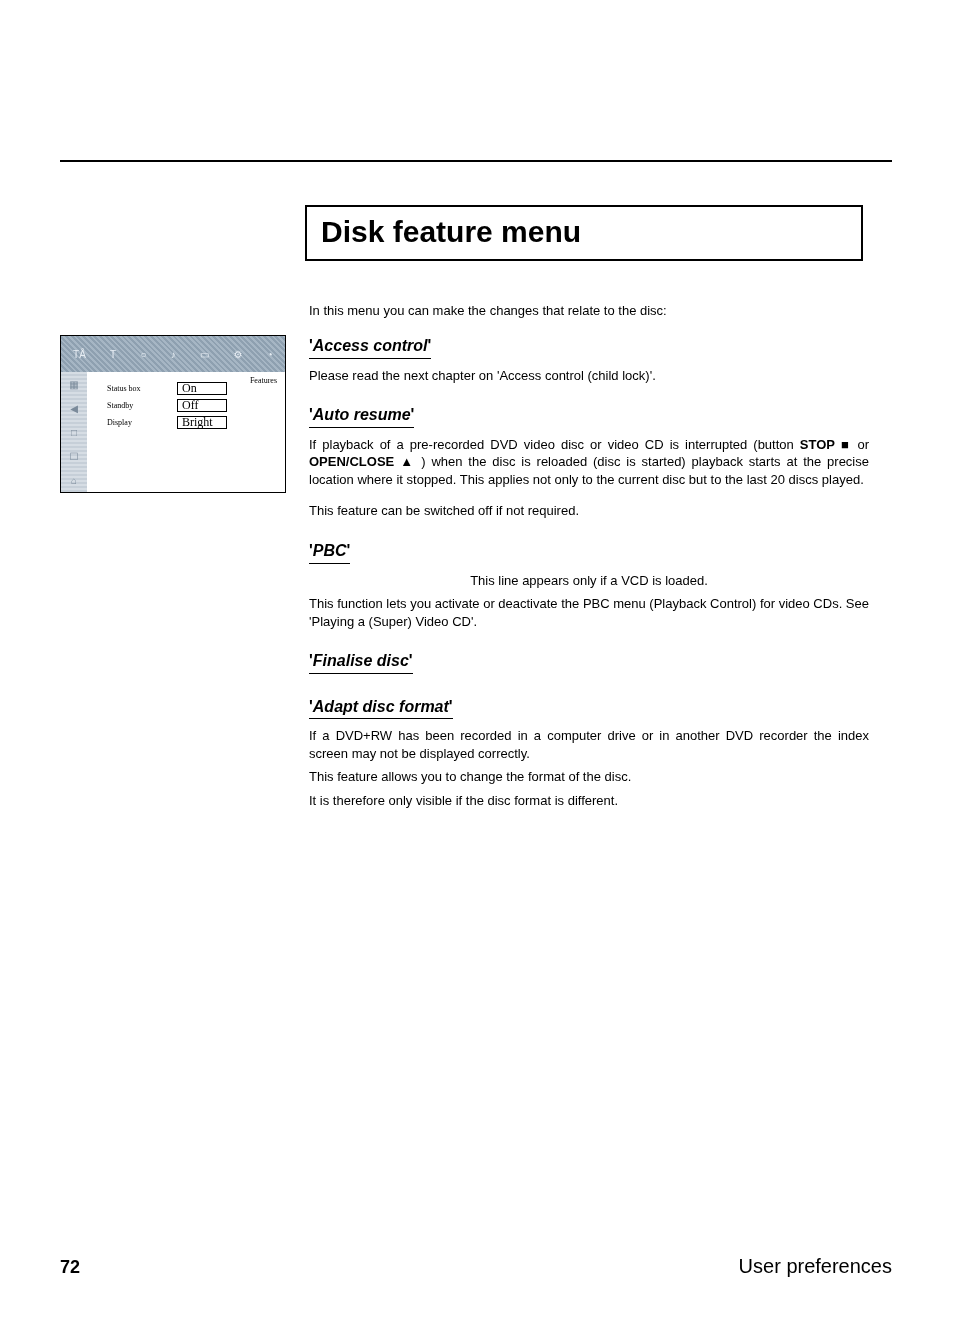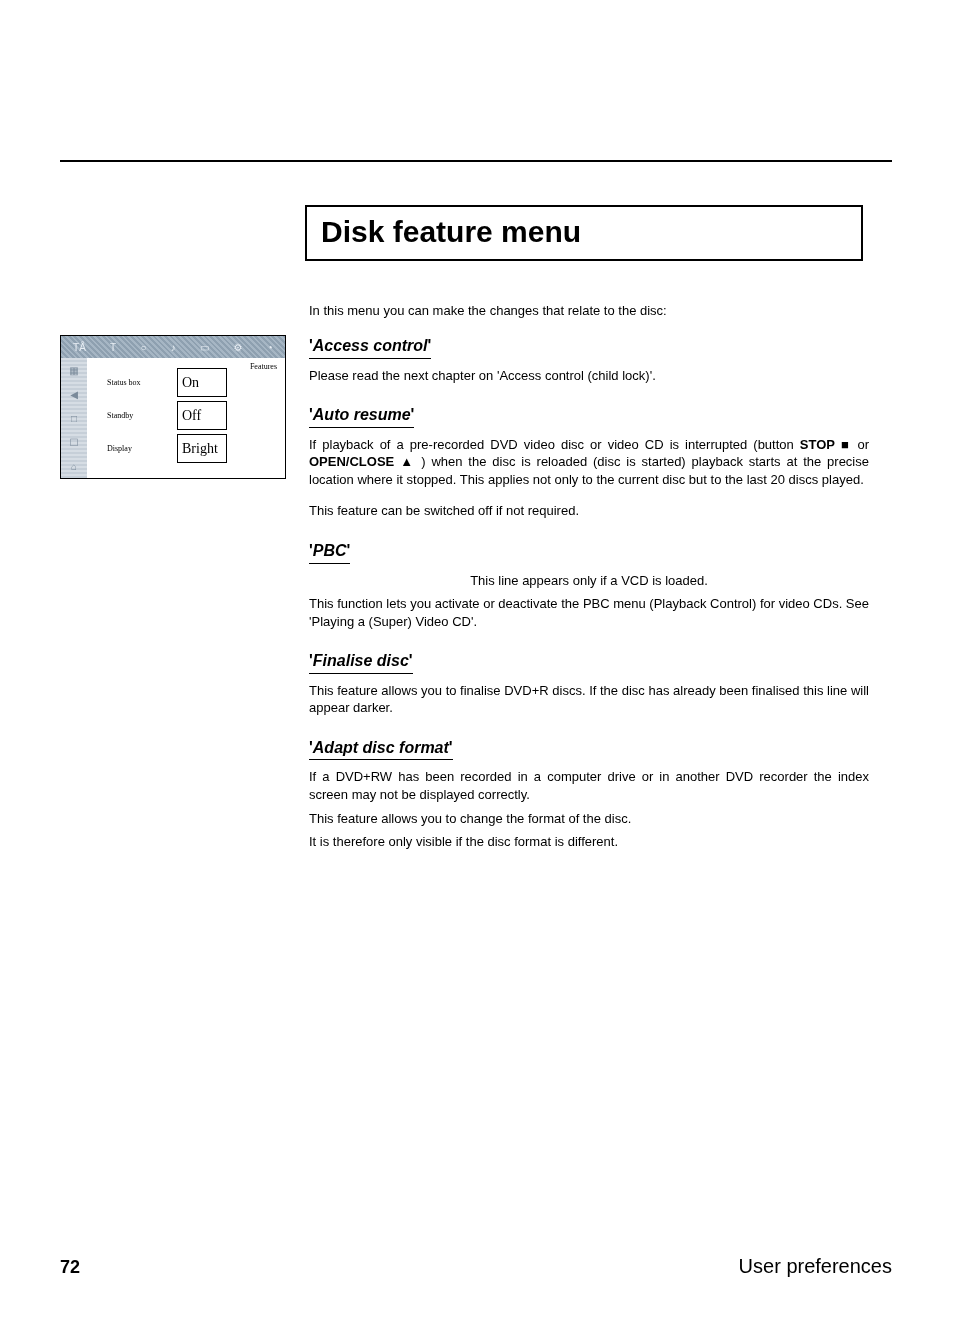--- a/index.html
+++ b/index.html
@@ -45,21 +45,21 @@
   .shot {
     position: absolute;
     left: 60px;
     top: 335px;
     width: 224px;
     border: 1px solid #000;
     background: #fff;
     font-size: 8px;
   }
   .shot-top {
-    height: 22px;
+    height: 36px;
     background: repeating-linear-gradient(45deg,#8ea0b0,#8ea0b0 2px,#a6b6c4 2px,#a6b6c4 4px);
     display: flex;
     align-items: center;
     justify-content: space-around;
     color: #e8eef4;
   }
   .shot-top span { font-size: 10px; }
   .shot-body {
     display: flex;
     height: 120px;
@@ -88,25 +88,25 @@
   }
   .shot-row {
     display: flex;
     align-items: center;
     margin-top: 4px;
   }
   .shot-row:first-of-type { margin-top: 18px; }
   .shot-row .lbl { width: 70px; margin-left: 12px; }
   .shot-row .val {
     border: 1px solid #000;
-    padding: 8px 4px;
+    padding: 0 4px;
     min-width: 40px;
     height: 11px;
     line-height: 11px;
-    font-size: 14px;
+    font-size: 12px;
   }
   .content {
     position: absolute;
     left: 309px;
     top: 335px;
     width: 560px;
     font-size: 13px;
     line-height: 1.35;
   }
   .sec-title {
@@ -203,21 +203,20 @@
 
   <div class="gap"></div>
 
   <div class="sec-title"><span class="q">'</span><span>PBC</span><span class="q">'</span></div>
   <p style="text-align:center">This line appears only if a VCD is loaded.</p>
   <p>This function lets you activate or deactivate the PBC menu (Playback Control) for video CDs. See 'Playing a (Super) Video CD'.</p>
 
   <div class="gap"></div>
 
   <div class="sec-title"><span class="q">'</span><span>Finalise disc</span><span class="q">'</span></div>
-  <p>This feature allows you to finalise DVD+R discs. If the disc has already been finalised this line will appear darker.</p>
 
   <div class="gap"></div>
 
   <div class="sec-title"><span class="q">'</span><span>Adapt disc format</span><span class="q">'</span></div>
   <p>If a DVD+RW has been recorded in a computer drive or in another DVD recorder the index screen may not be displayed correctly.</p>
   <p style="text-align:left">This feature allows you to change the format of the disc.</p>
   <p style="text-align:left">It is therefore only visible if the disc format is different.</p>
 
 </div>
 

